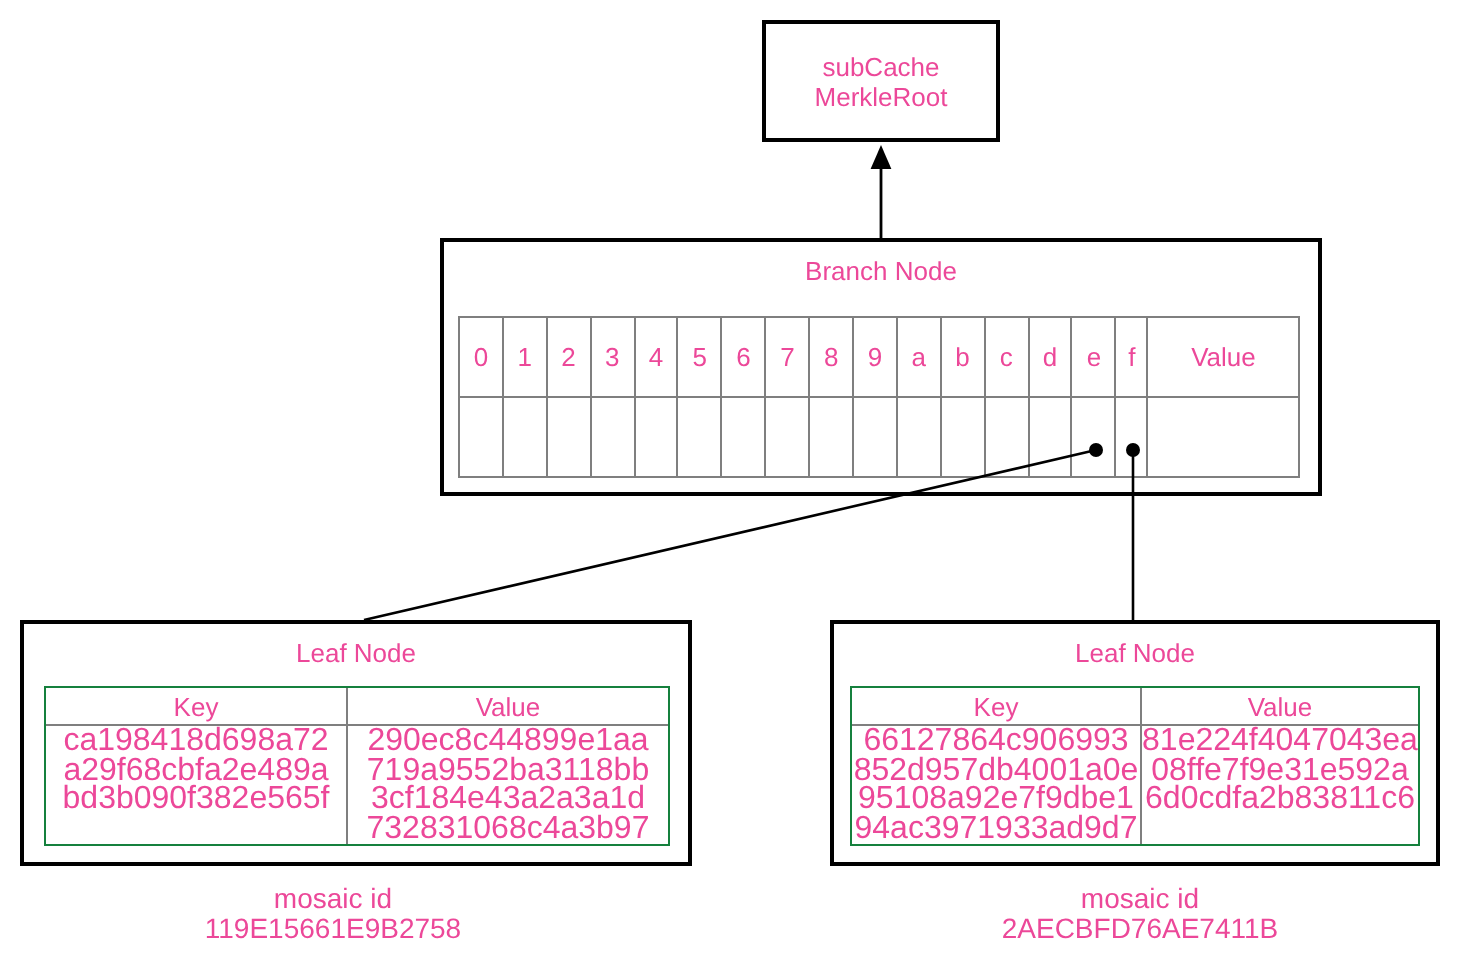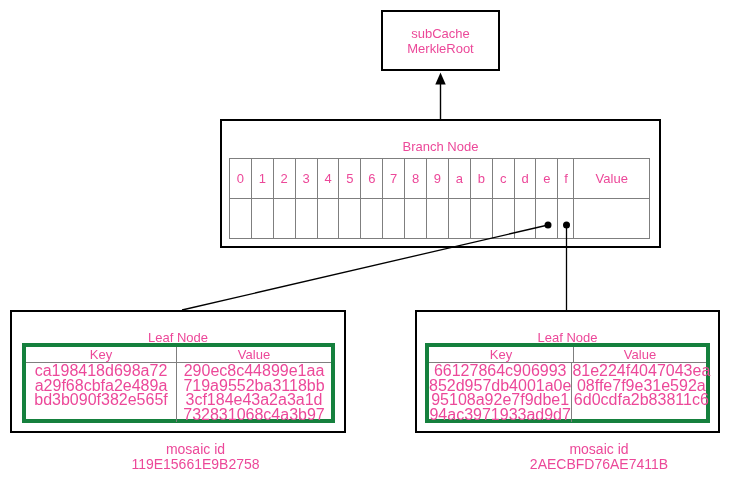--- a/index.html
+++ b/index.html
@@ -1,54 +1,54 @@
 <!DOCTYPE html>
 <html><head>
 <meta charset="utf-8">
 <style>
   html,body{margin:0;padding:0;background:#ffffff;}
   .canvas{
     position:relative;width:731px;height:483px;background:#ffffff;
     font-family:"Liberation Sans",sans-serif;color:#ec4899;overflow:hidden;
   }
   .box{position:absolute;border:2px solid #000;box-sizing:border-box;background:#fff;}
-  .box-title{text-align:center;padding-top:18px;font-size:13px;}
+  .box-title{text-align:center;padding-top:7px;font-size:13px;}
   
   .root-box{left:381px;top:10px;width:119px;height:61px;display:flex;flex-direction:column;
     align-items:center;justify-content:center;font-size:13px;line-height:15px;}
   
   .branch-box{left:220px;top:119px;width:441px;height:129px;}
   .branch-table{position:absolute;left:7px;top:37px;width:421px;height:81px;
     border:1px solid #7f7f7f;box-sizing:border-box;display:flex;flex-direction:column;}
   .branch-row{display:flex;flex:1;}
   .branch-row.header{border-bottom:1px solid #7f7f7f;}
   .bcell{width:21.9px;box-sizing:border-box;border-right:1px solid #7f7f7f;
     display:flex;align-items:center;justify-content:center;font-size:13px;}
   .bcell.cell-e{width:22px;}
   .bcell.cell-f{width:16px;}
   .bcell.value{flex:1;border-right:none;}
   
   .leaf-left{left:10px;top:310px;width:336px;height:123px;}
   .leaf-right{left:415px;top:310px;width:305px;height:123px;}
-  .leaf-table{position:absolute;top:31px;border:4px solid #15803d;box-sizing:border-box;
+  .leaf-table{position:absolute;top:31px;border:1px solid #15803d;box-sizing:border-box;
     display:flex;flex-direction:column;}
   .leaf-left .leaf-table{left:10px;width:313px;height:80px;}
   .leaf-right .leaf-table{left:8px;width:285px;height:80px;}
   .leaf-header{display:flex;height:18px;border-bottom:1px solid #7f7f7f;}
   .leaf-hcell{box-sizing:border-box;display:flex;align-items:center;justify-content:center;
     font-size:13px;border-right:1px solid #7f7f7f;}
   .leaf-hcell.last{border-right:none;flex:1;}
   .leaf-left .keycol{width:151px;}
   .leaf-right .keycol{width:145px;}
   .leaf-body{display:flex;flex:1;}
   .leaf-bcell{box-sizing:border-box;border-right:1px solid #7f7f7f;padding-top:1px;
     font-size:16px;line-height:14.5px;text-align:center;}
   .leaf-bcell.last{border-right:none;flex:1;}
   
-  .mosaic{position:absolute;text-align:center;font-size:14px;line-height:15px;padding-left:29px;}
+  .mosaic{position:absolute;text-align:center;font-size:14px;line-height:15px;}
   .mosaic-left{left:0px;top:442px;width:333px;}
   .mosaic-right{left:420px;top:442px;width:300px;}
   
   .overlay{position:absolute;left:0;top:0;width:731px;height:483px;pointer-events:none;}
 </style>
 </head>
 <body>
 
 <div class="canvas">
 

